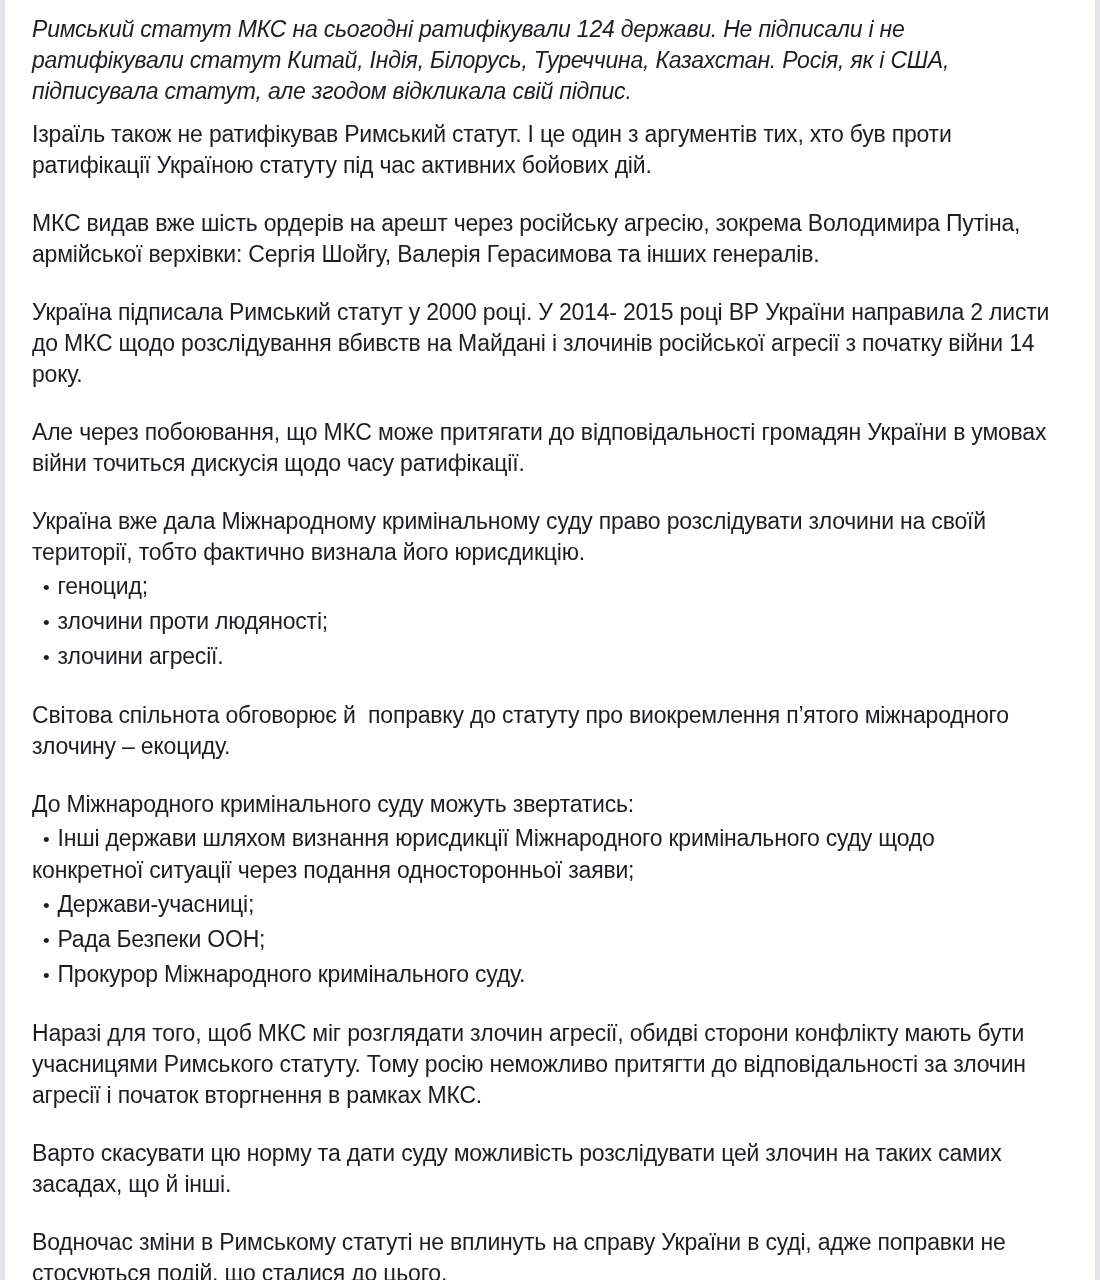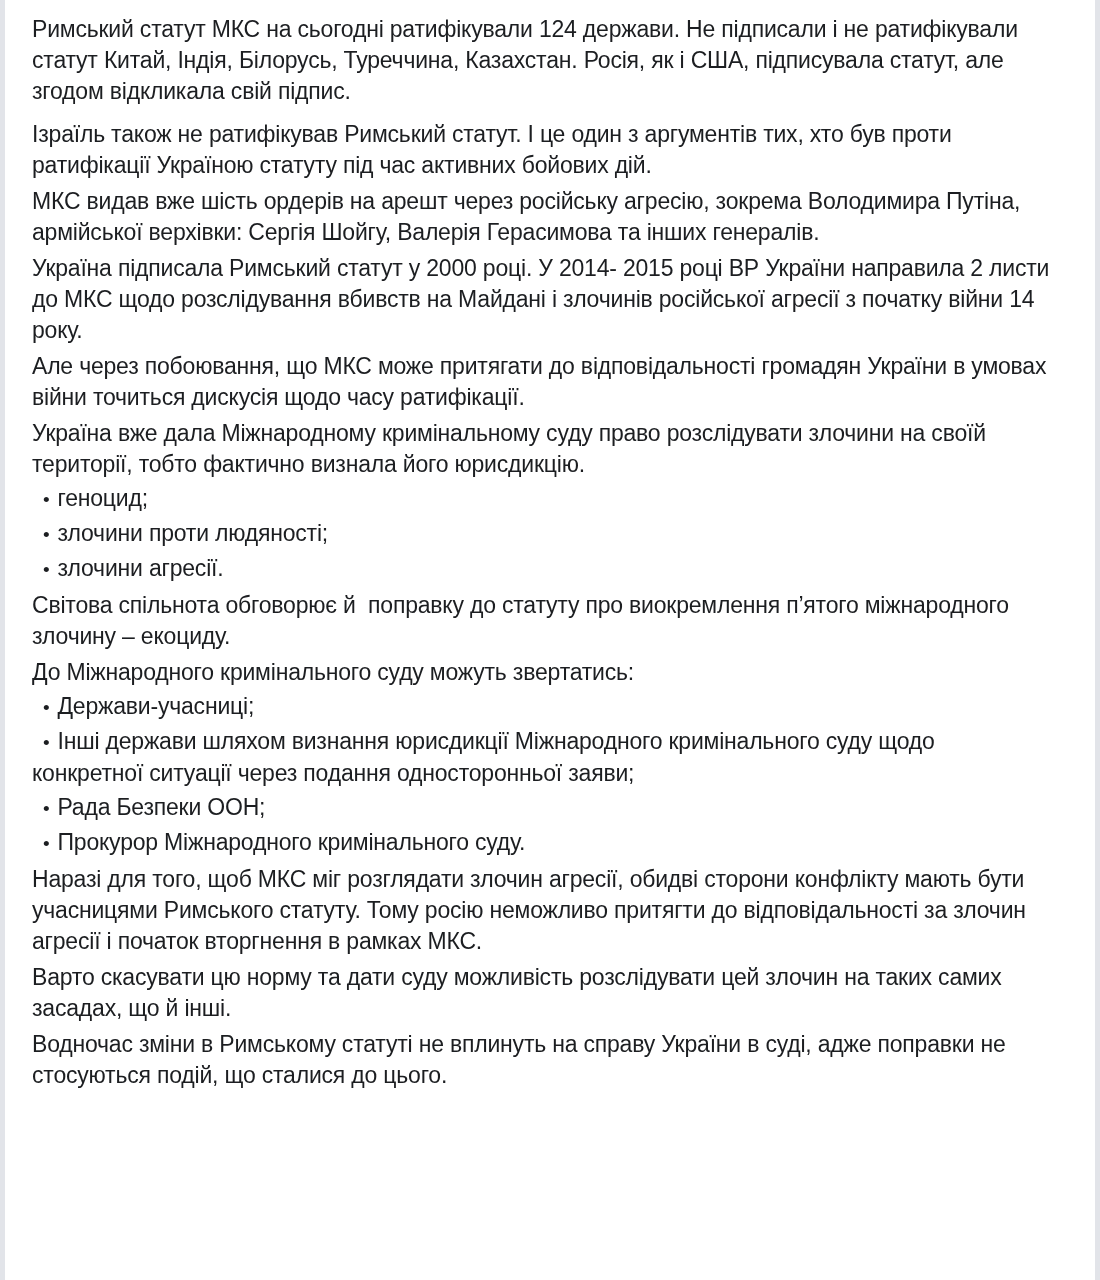--- a/index.html
+++ b/index.html
@@ -29,23 +29,23 @@
     top: 14px;
     width: 1018px;
     font-size: 23px;
     line-height: 31px;
     letter-spacing: -0.2px;
     color: #1c1e21;
   }
   .blk {
     white-space: pre-wrap;
   }
-  .p  { margin-top: 5px; }
+  .p  { margin-top: 27px; }
   .p0 { margin-top: 12px; }
-  .blk:first-child { margin-top: 0; }
+  .blk:first-child { margin-top: 0; font-style: italic; }
   .li {
     margin-top: 3px;
     text-indent: 11px; 
   }
   .bullet {
     font-size: 19px;
     margin-right: 8px;
   }
 </style>
 </head>
@@ -59,20 +59,20 @@
     <div class="blk p0"><span>Ізраїль також не ратифікував Римський статут. І це один з аргументів тих, хто був проти ратифікації Україною статуту під час активних бойових дій.</span></div>
     <div class="blk p"><span>МКС видав вже шість ордерів на арешт через російську агресію, зокрема Володимира Путіна, армійської верхівки: Сергія Шойгу, Валерія Герасимова та інших генералів.</span></div>
     <div class="blk p"><span>Україна підписала Римський статут у 2000 році. У 2014- 2015 році ВР України направила 2 листи до МКС щодо розслідування вбивств на Майдані і злочинів російської агресії з початку війни 14 року.</span></div>
     <div class="blk p"><span>Але через побоювання, що МКС може притягати до відповідальності громадян України в умовах війни точиться дискусія щодо часу ратифікації.</span></div>
     <div class="blk p"><span>Україна вже дала Міжнародному кримінальному суду право розслідувати злочини на своїй території, тобто фактично визнала його юрисдикцію.</span></div>
     <div class="blk li"><span class="bullet">•</span><span>геноцид;</span></div>
     <div class="blk li"><span class="bullet">•</span><span>злочини проти людяності;</span></div>
     <div class="blk li"><span class="bullet">•</span><span>злочини агресії.</span></div>
     <div class="blk p"><span>Світова спільнота обговорює й  поправку до статуту про виокремлення п’ятого міжнародного злочину – екоциду.</span></div>
     <div class="blk p"><span>До Міжнародного кримінального суду можуть звертатись:</span></div>
+    <div class="blk li"><span class="bullet">•</span><span>Інші держави шляхом визнання юрисдикції Міжнародного кримінального суду щодо конкретної ситуації через подання односторонньої заяви;</span></div>
     <div class="blk li"><span class="bullet">•</span><span>Держави-учасниці;</span></div>
-    <div class="blk li"><span class="bullet">•</span><span>Інші держави шляхом визнання юрисдикції Міжнародного кримінального суду щодо конкретної ситуації через подання односторонньої заяви;</span></div>
     <div class="blk li"><span class="bullet">•</span><span>Рада Безпеки ООН;</span></div>
     <div class="blk li"><span class="bullet">•</span><span>Прокурор Міжнародного кримінального суду.</span></div>
     <div class="blk p"><span>Наразі для того, щоб МКС міг розглядати злочин агресії, обидві сторони конфлікту мають бути учасницями Римського статуту. Тому росію неможливо притягти до відповідальності за злочин агресії і початок вторгнення в рамках МКС.</span></div>
     <div class="blk p"><span>Варто скасувати цю норму та дати суду можливість розслідувати цей злочин на таких самих засадах, що й інші.</span></div>
     <div class="blk p"><span>Водночас зміни в Римському статуті не вплинуть на справу України в суді, адже поправки не стосуються подій, що сталися до цього.</span></div>
   </div>
 
 </body></html>

